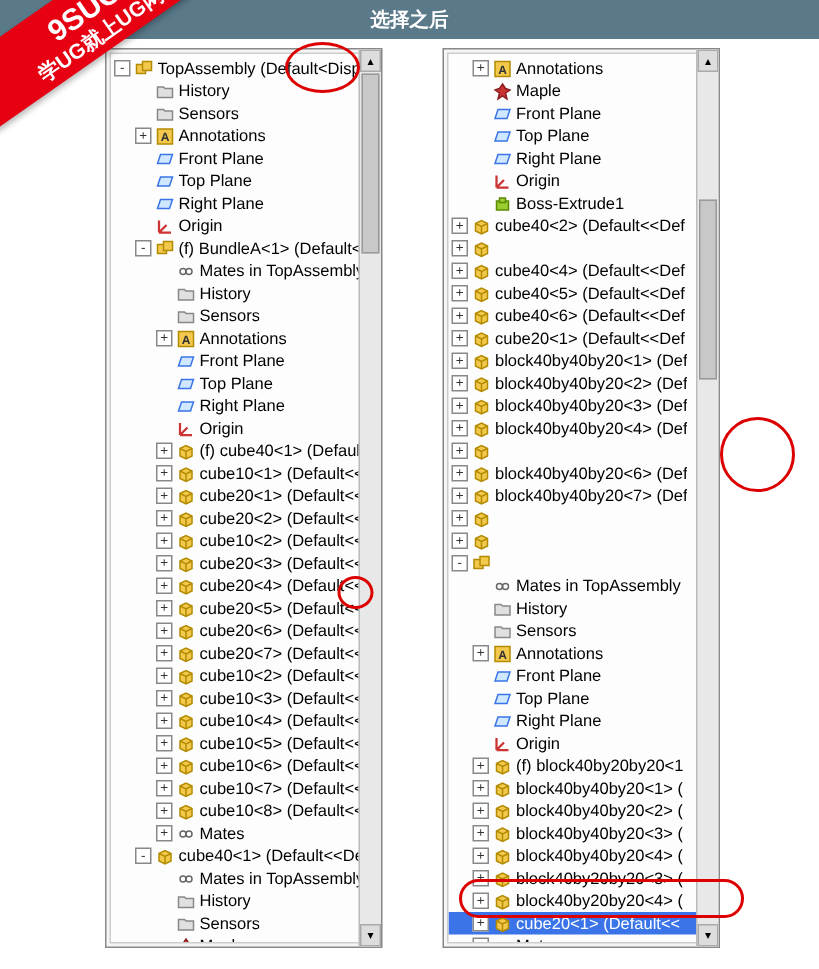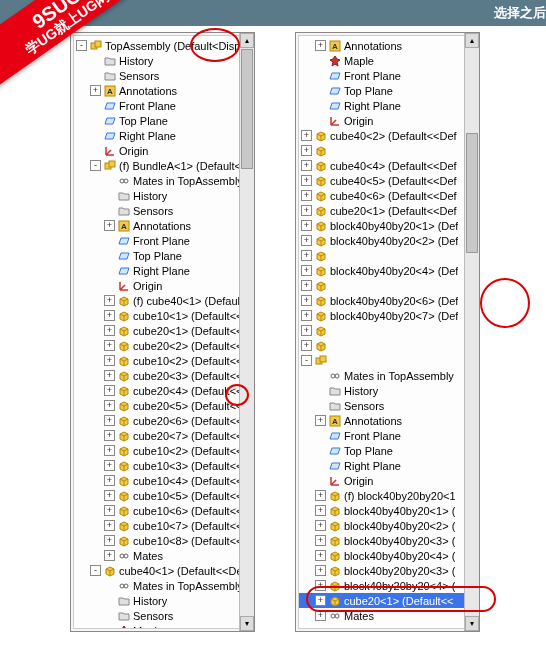--- a/index.html
+++ b/index.html
@@ -8,21 +8,21 @@
     font-size: 11px;
     background: #fff;
     width: 546px;
     height: 646px;
     position: relative;
     overflow: hidden;
   }
   .header {
     background: #5a7a8a;
     color: #fff;
-    text-align: right;
+    text-align: center;
     padding: 4px 0;
     font-size: 13px;
     font-weight: bold;
     margin-bottom: 6px;
   }
   .panels {
     display: flex;
     gap: 40px;
     padding: 0 50px 20px 70px;
   }
@@ -632,20 +632,31 @@
             <span class="ind" style="width: 14px;"></span>
             <span class="exp-sp"></span>
             <span class="ico">
               <svg viewBox="0 0 12 12">
                 <path d="M2 10 L2 2 M2 10 L10 10 M2 10 L7 5" fill="none" stroke="#cc3333" stroke-width="1.5"></path>
               </svg>
             </span>
             <span class="lbl">Origin</span>
           </div>
           <div class="node">
+            <span class="ind" style="width: 14px;"></span>
+            <span class="exp-sp"></span>
+            <span class="ico">
+              <svg viewBox="0 0 12 12">
+                <rect x="2" y="4" width="8" height="6" fill="#9acd32" stroke="#5c8a00"></rect>
+                <rect x="4" y="2" width="4" height="3" fill="#9acd32" stroke="#5c8a00"></rect>
+              </svg>
+            </span>
+            <span class="lbl">Boss-Extrude1</span>
+          </div>
+          <div class="node">
             <span class="ind" style="width: 0px;"></span>
             <span class="exp">+</span>
             <span class="ico">
               <svg viewBox="0 0 12 12">
                 <path d="M2 4 L6 2 L10 4 L10 9 L6 11 L2 9 Z" fill="#f2c94c" stroke="#b38b00"></path>
                 <path d="M2 4 L6 6 L10 4 M6 6 L6 11" fill="none" stroke="#b38b00"></path>
               </svg>
             </span>
             <span class="lbl">cube40&lt;2&gt; (Default&lt;&lt;Def</span>
           </div>
@@ -727,20 +738,21 @@
           </div>
           <div class="node">
             <span class="ind" style="width: 0px;"></span>
             <span class="exp">+</span>
             <span class="ico">
               <svg viewBox="0 0 12 12">
                 <path d="M2 4 L6 2 L10 4 L10 9 L6 11 L2 9 Z" fill="#f2c94c" stroke="#b38b00"></path>
                 <path d="M2 4 L6 6 L10 4 M6 6 L6 11" fill="none" stroke="#b38b00"></path>
               </svg>
             </span>
+            <span class="lbl">block40by40by20&lt;3&gt; (Def</span>
           </div>
           <div class="node">
             <span class="ind" style="width: 0px;"></span>
             <span class="exp">+</span>
             <span class="ico">
               <svg viewBox="0 0 12 12">
                 <path d="M2 4 L6 2 L10 4 L10 9 L6 11 L2 9 Z" fill="#f2c94c" stroke="#b38b00"></path>
                 <path d="M2 4 L6 6 L10 4 M6 6 L6 11" fill="none" stroke="#b38b00"></path>
               </svg>
             </span>

